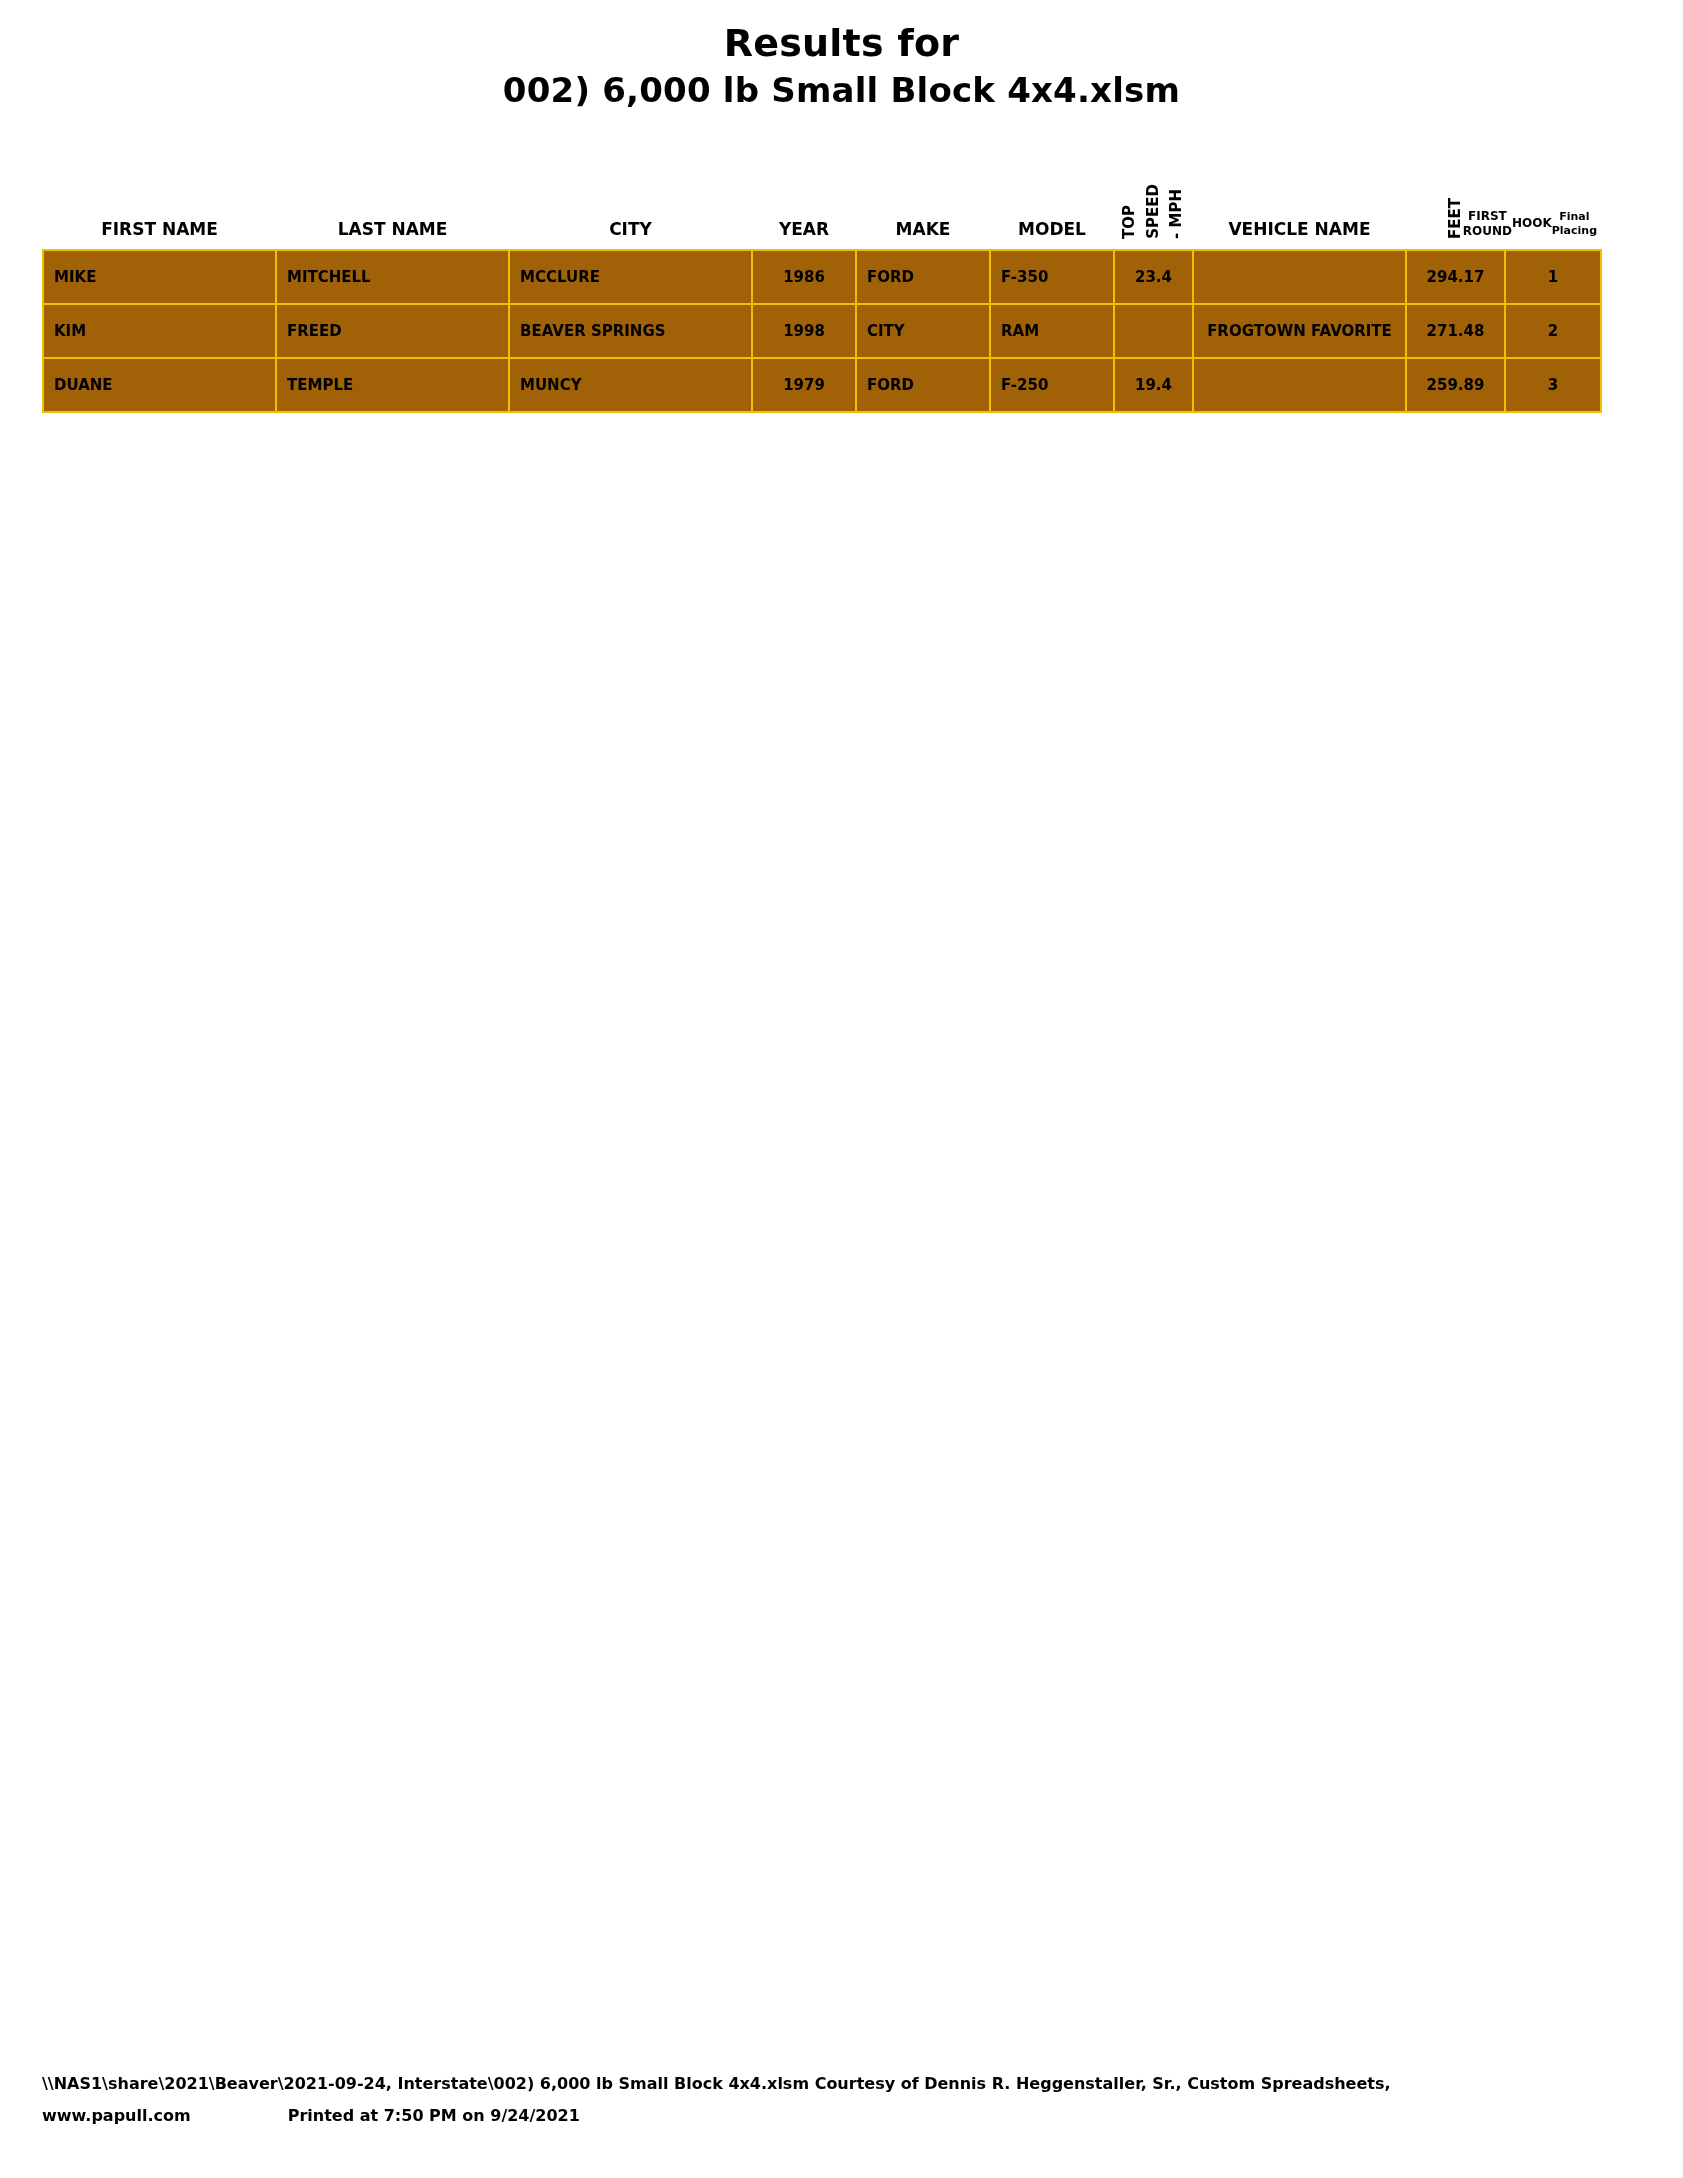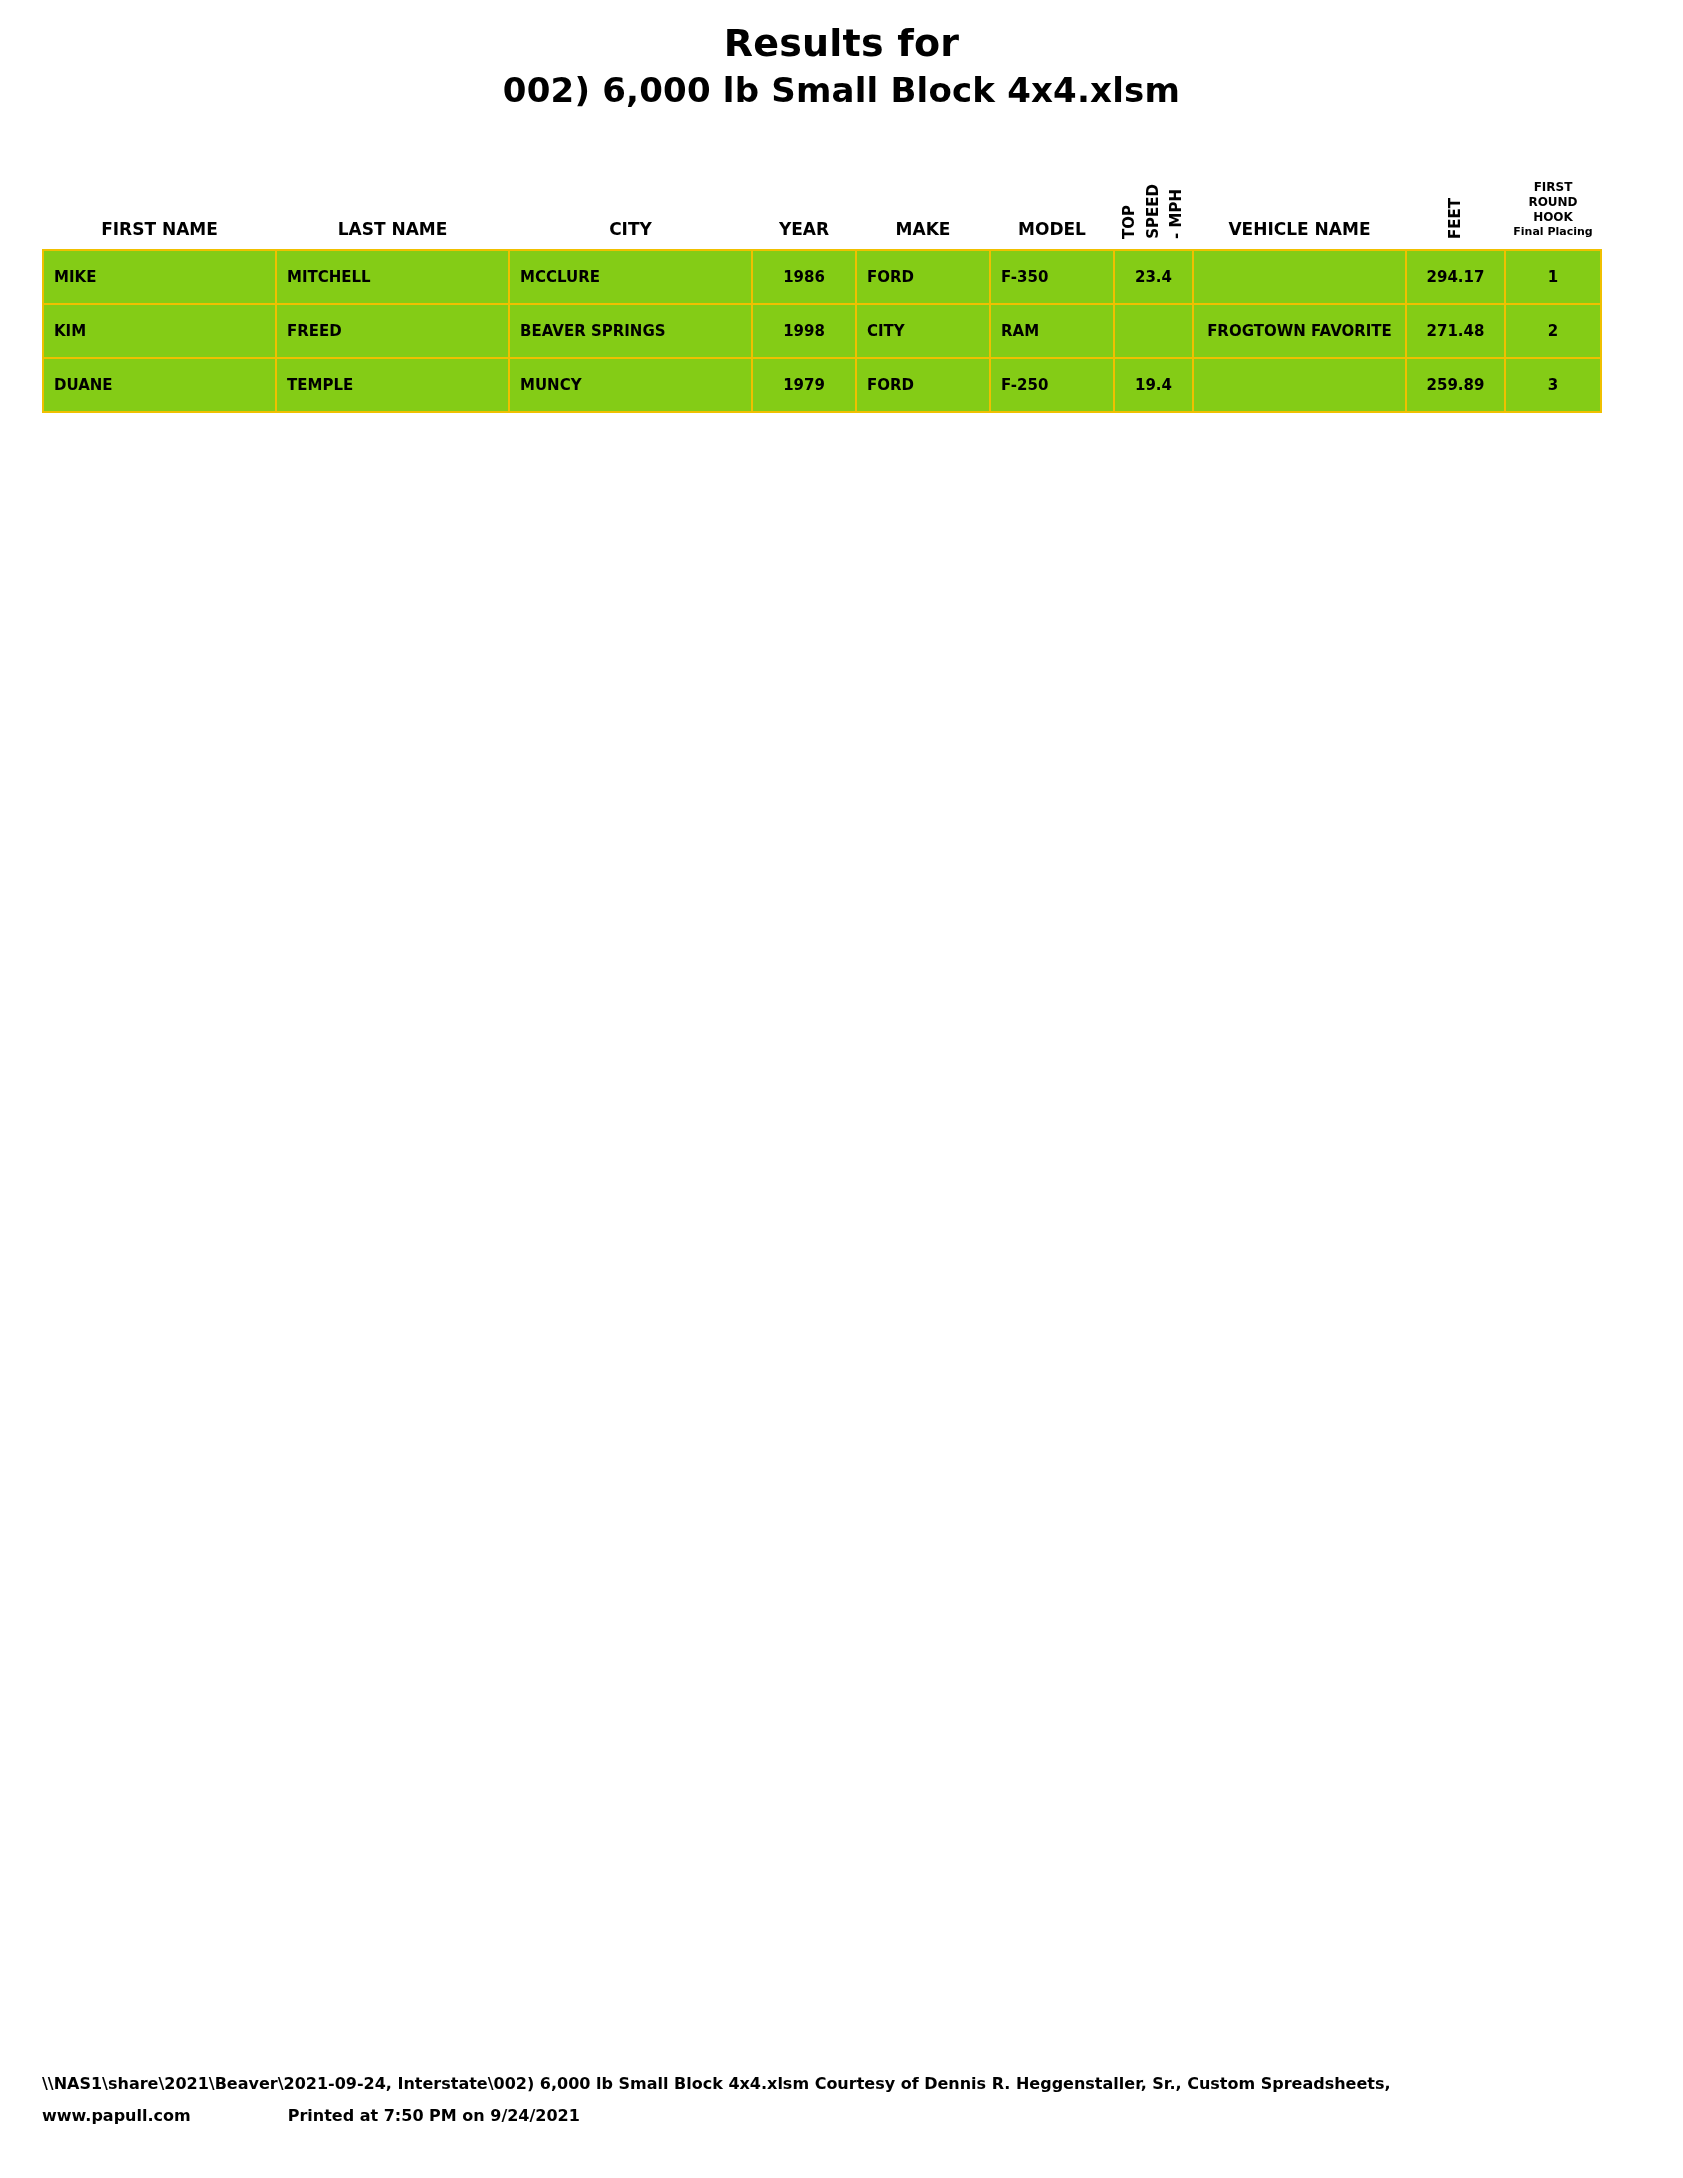--- a/index.html
+++ b/index.html
@@ -53,21 +53,21 @@
     padding: 6px 4px 10px 4px;
     border: none;
     background: #ffffff;
   }
   table.results td {
     font-size: 15px;
     font-weight: bold;
     border: 2px solid #f0c000;
     padding: 12px 10px;
     height: 28px;
-    background: #84cc16;
+    background: #a16207;
     white-space: nowrap;
     overflow: hidden;
   }
   
   .c-first, .c-last, .c-city, .c-make, .c-model, .c-vehicle { text-align: left; }
   .c-year, .c-speed, .c-feet, .c-place { text-align: center; }
   .c-vehicle { text-align: center; }
   .c-feet { text-align: center; }
 
   
@@ -82,21 +82,20 @@
     display: inline-block;
   }
   .vert-wrap {
     height: 77px;
     display: flex;
     align-items: flex-end;
     justify-content: center;
   }
   .hdr-stack {
     display: flex;
-    flex-direction: column;
     align-items: center;
     justify-content: flex-end;
     line-height: 1.25;
   }
   .hdr-small-1 { font-size: 12px; font-weight: bold; }
   .hdr-small-2 { font-size: 12px; font-weight: bold; }
   .hdr-small-3 { font-size: 11px; font-weight: bold; }
 
   .footer {
     position: absolute;

